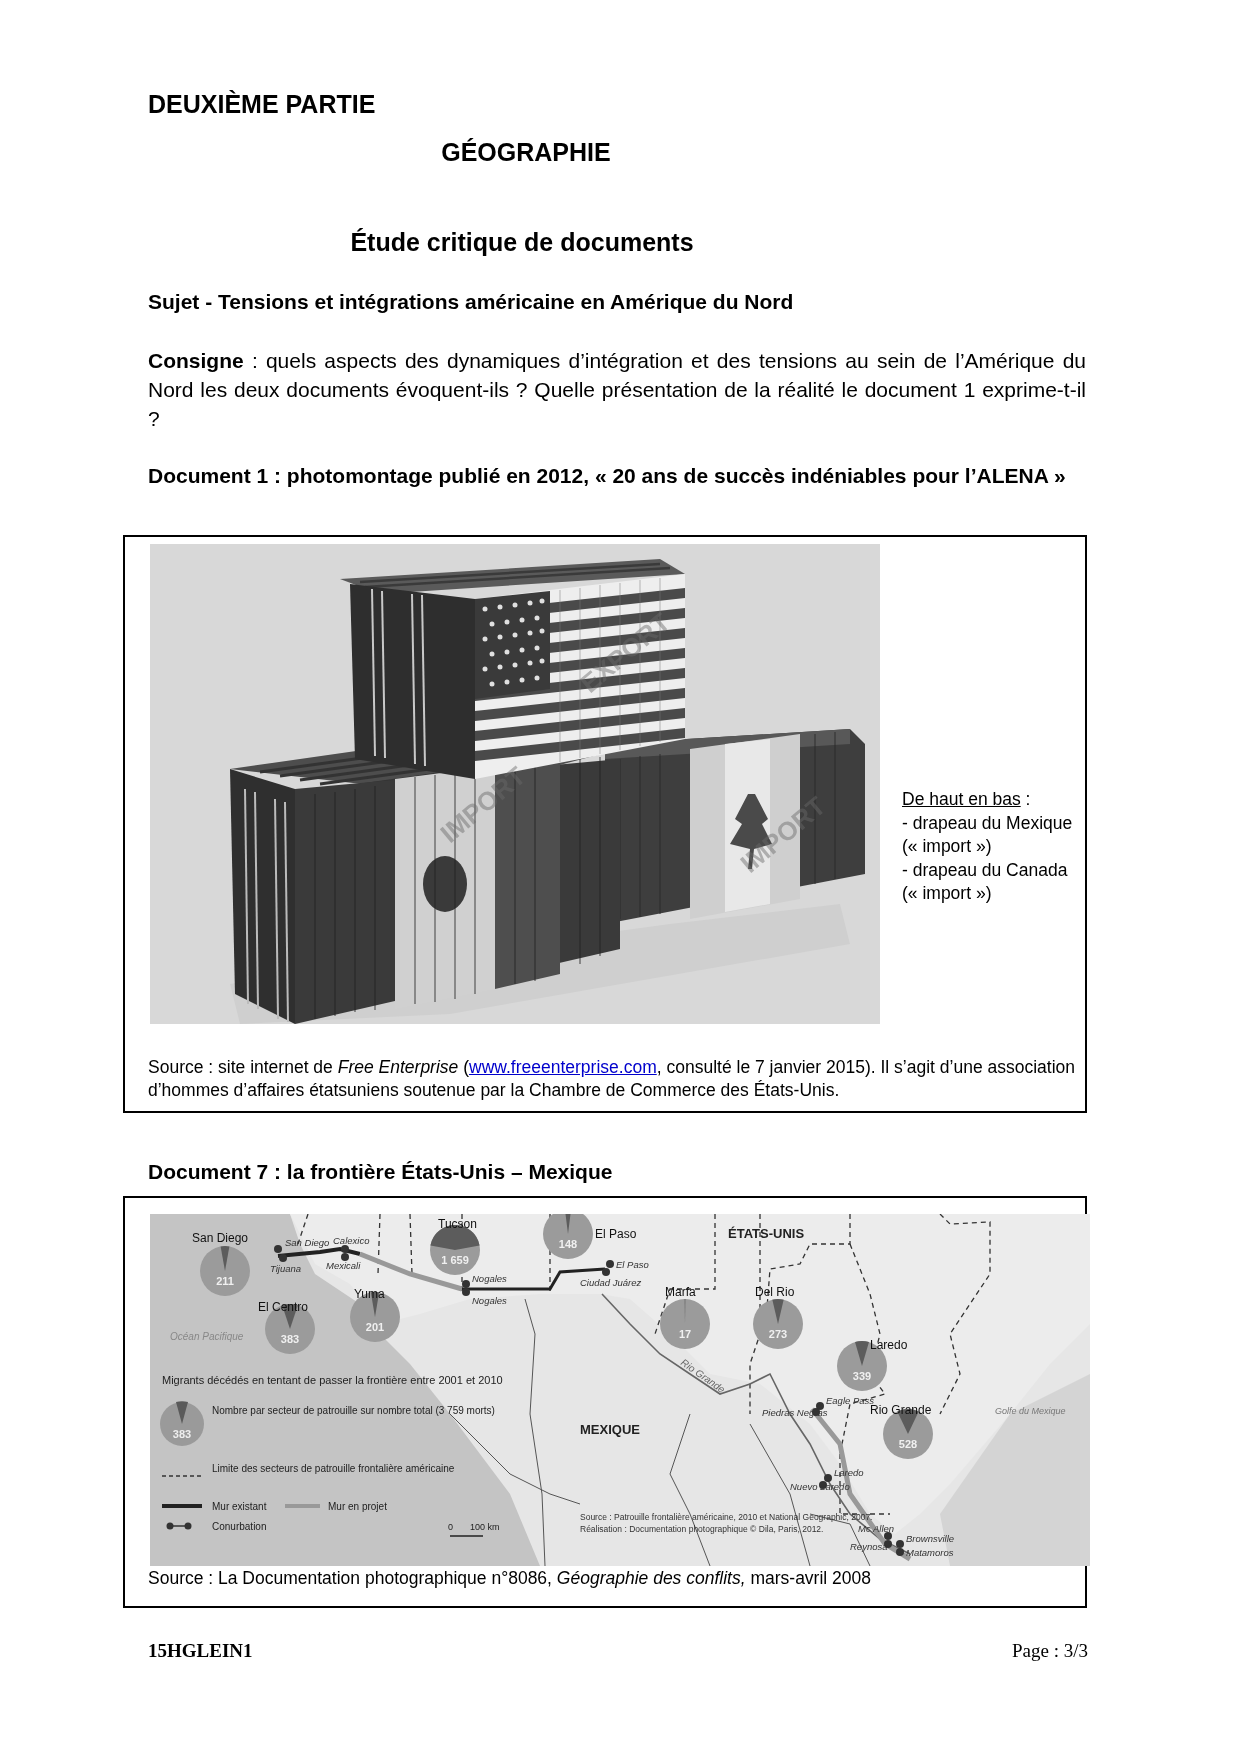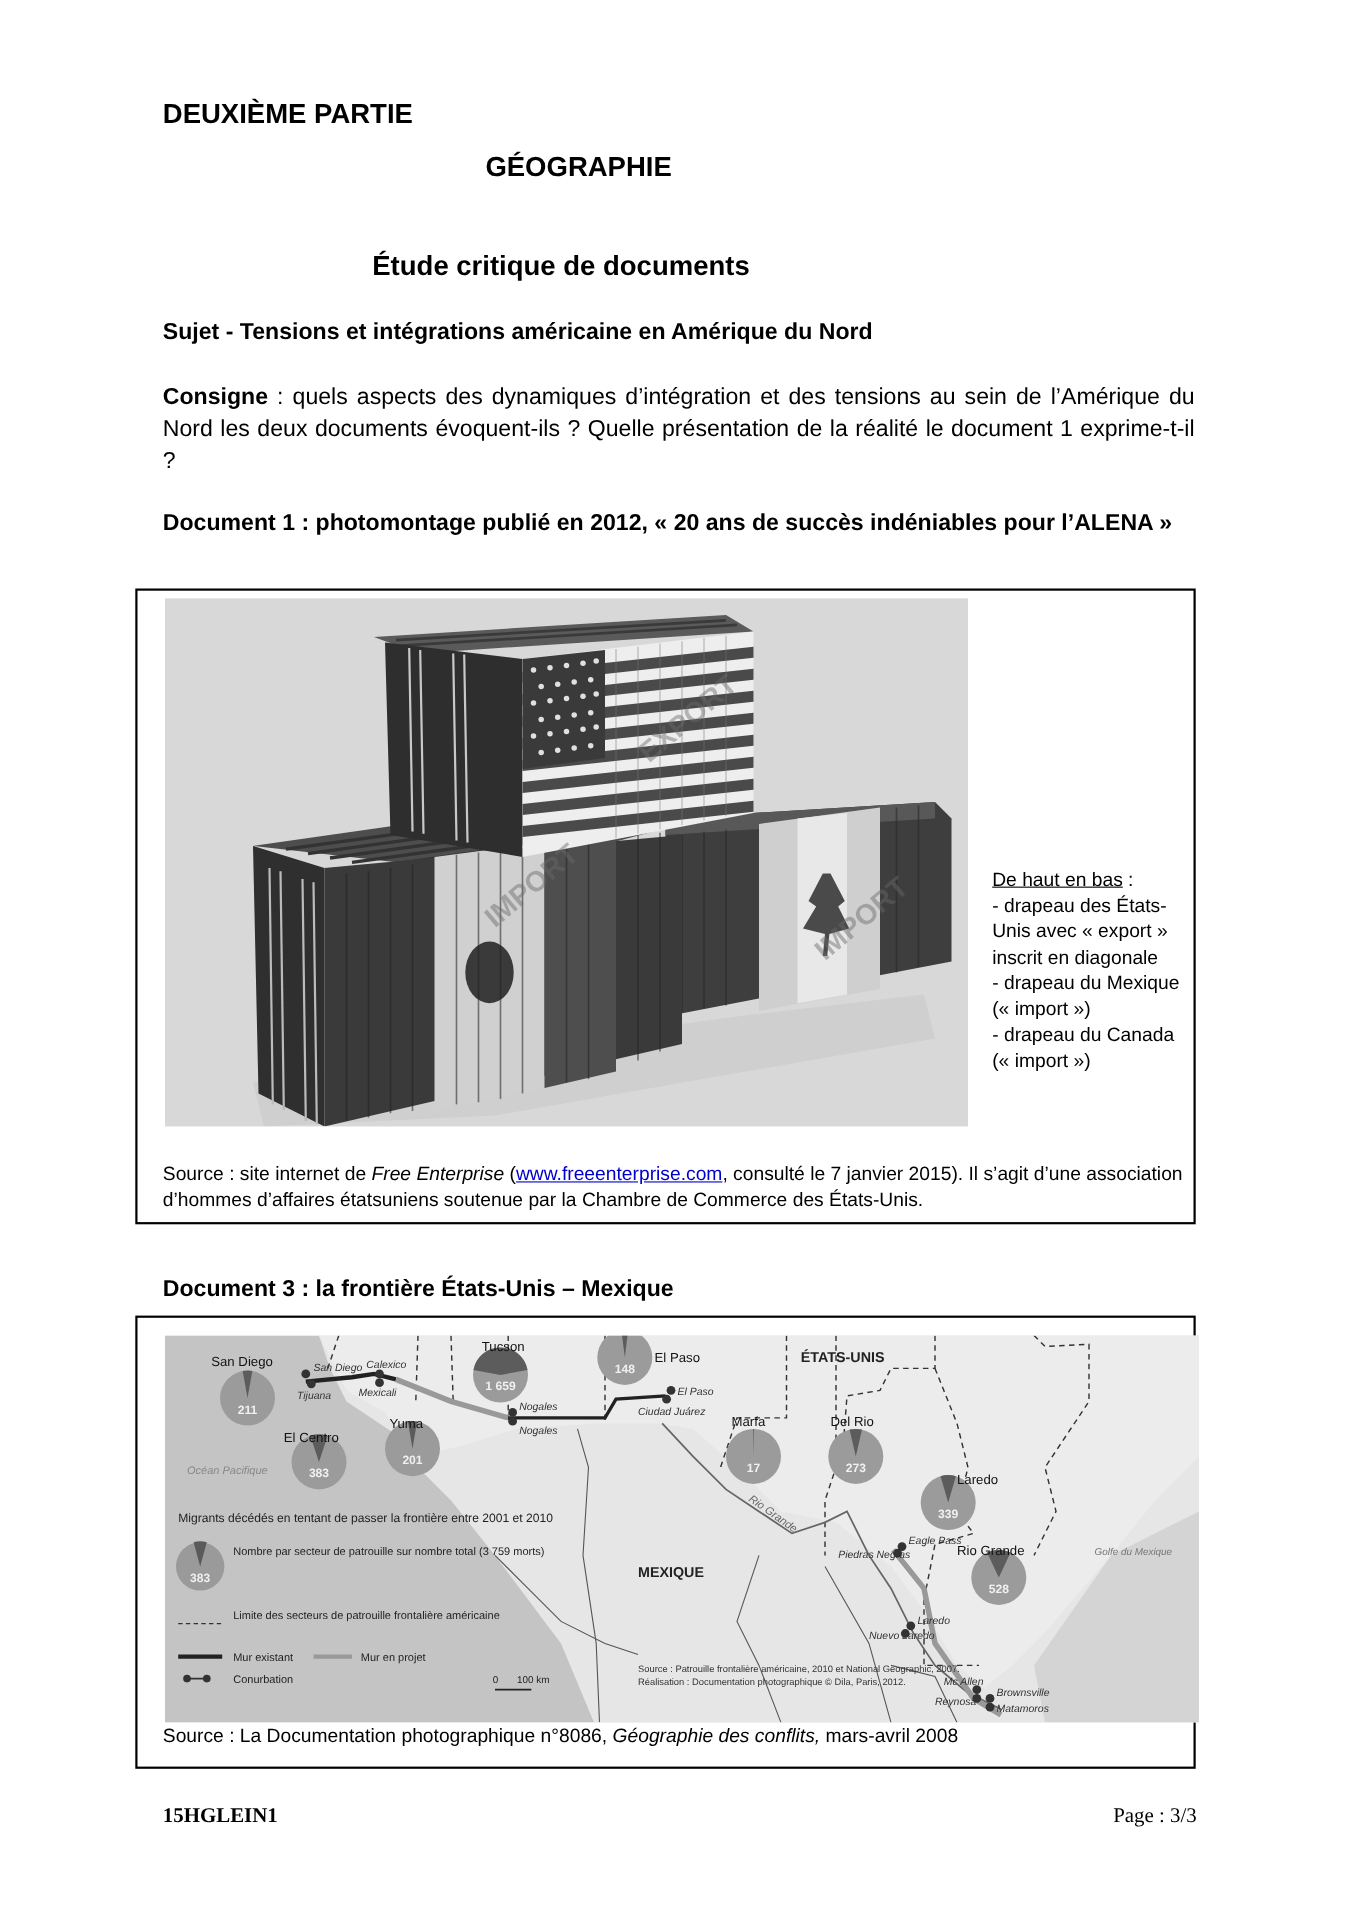--- a/index.html
+++ b/index.html
@@ -2,21 +2,21 @@
 <html><head>
 <meta charset="utf-8">
 <style>
   html, body { margin:0; padding:0; background:#ffffff; }
   body { width:1240px; height:1754px; position:relative; overflow:hidden; color:#000;
          font-family:"Liberation Sans", sans-serif; }
   .abs { position:absolute; }
   .h-part { left:148px; top:90px; font-size:25px; font-weight:bold; }
   .h-geo { left:0; width:1056px; text-align:center; top:138px; font-size:25px; font-weight:bold; padding-left:0; }
   .h-geo span { position:relative; left:-2px; }
-  .h-etude { left:0; width:1020px; text-align:center; top:228px; font-size:25px; font-weight:bold; }
+  .h-etude { left:12px; width:1020px; text-align:center; top:228px; font-size:25px; font-weight:bold; }
   .sujet { left:148px; top:290px; font-size:21px; font-weight:bold; }
   .consigne { left:148px; top:346px; width:938px; font-size:21px; line-height:29px; text-align:justify; }
   .consigne b { font-weight:bold; }
   .doc1-title { left:148px; top:461px; width:938px; font-size:21px; font-weight:bold; line-height:29px; text-align:justify; }
   .box { border:2px solid #000; box-sizing:border-box; }
   .box1 { left:123px; top:535px; width:964px; height:578px; }
   .photo { left:150px; top:544px; width:730px; height:480px; background:#d9d9d9; overflow:hidden; }
   .legend1 { left:902px; top:788px; font-size:17.5px; line-height:23.5px; width:180px; }
   .legend1 u { text-decoration:underline; }
   .source1 { left:148px; top:1032px; width:930px; font-size:17.5px; line-height:23px;margin-top:24px; }
@@ -165,28 +165,27 @@
       </g>
     </g>
     <text x="440" y="150" transform="rotate(-40 440 150)" fill="#6a6a6a" opacity="0.45" font-size="26" font-weight="bold" font-family="Liberation Sans, sans-serif">EXPORT</text>
     <text x="300" y="300" transform="rotate(-40 300 300)" fill="#6a6a6a" opacity="0.45" font-size="26" font-weight="bold" font-family="Liberation Sans, sans-serif">IMPORT</text>
     <text x="600" y="330" transform="rotate(-40 600 330)" fill="#6a6a6a" opacity="0.45" font-size="26" font-weight="bold" font-family="Liberation Sans, sans-serif">IMPORT</text>
   </svg>
 </div>
 
 <div class="abs legend1">
   <div><u>De haut en bas</u><span> :</span></div>
-  <div>- drapeau des États-Unis avec « export » inscrit en diagonale</div>
   <div>- drapeau du Mexique (« import »)</div>
   <div>- drapeau du Canada (« import »)</div>
 </div>
 
 <div class="abs source1"><span>Source : site internet de </span><i>Free Enterprise</i><span> (</span><a>www.freeenterprise.com</a><span>, consulté le 7 janvier 2015). Il s’agit d’une association d’hommes d’affaires étatsuniens soutenue par la Chambre de Commerce des États-Unis.</span></div>
 
-<div class="abs doc2-title">Document 3 : la frontière États-Unis – Mexique</div>
+<div class="abs doc2-title">Document 7 : la frontière États-Unis – Mexique</div>
 <div class="abs box box2"></div>
 
 <div class="abs map">
   <svg width="940" height="352" viewBox="0 0 940 352">
 
     <path d="M0,0 L140,0 L150,30 L165,60 L210,90 L230,120 L260,150 L300,200 L330,240 L360,280 L390,352 L0,352 Z" fill="#c4c4c4"></path>
 
     <path d="M140,0 L940,0 L940,110 L900,150 L860,200 L800,270 L770,300 L745,320 L720,300 L690,250 L660,210 L610,170 L560,160 L520,120 L480,85 L450,80 L390,80 L320,85 L270,100 L230,110 L200,70 L165,50 Z" fill="#ececec"></path>
 
     <path d="M860,200 L940,160 L940,352 L800,352 L790,300 Z" fill="#d4d4d4"></path>

